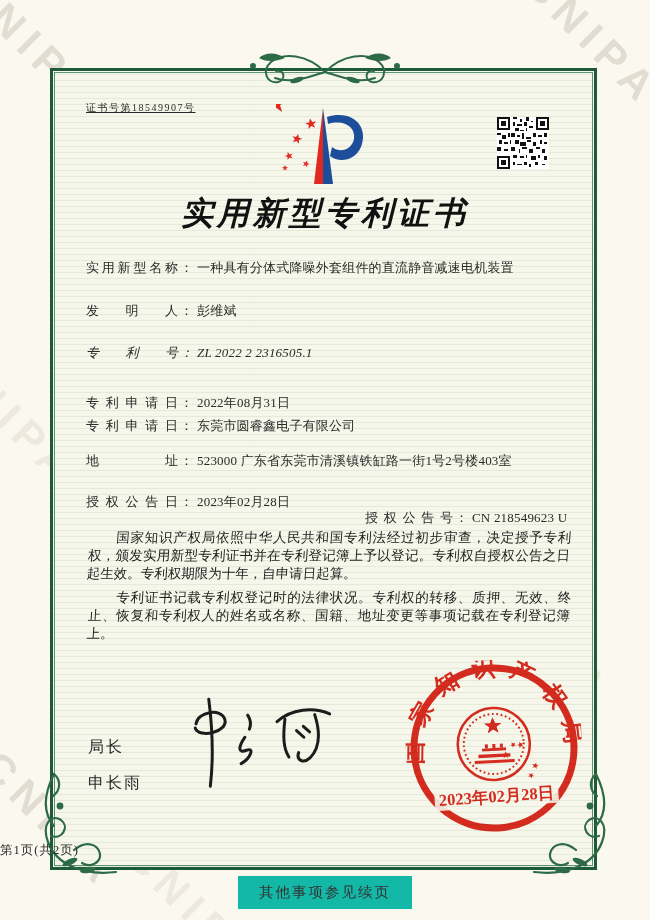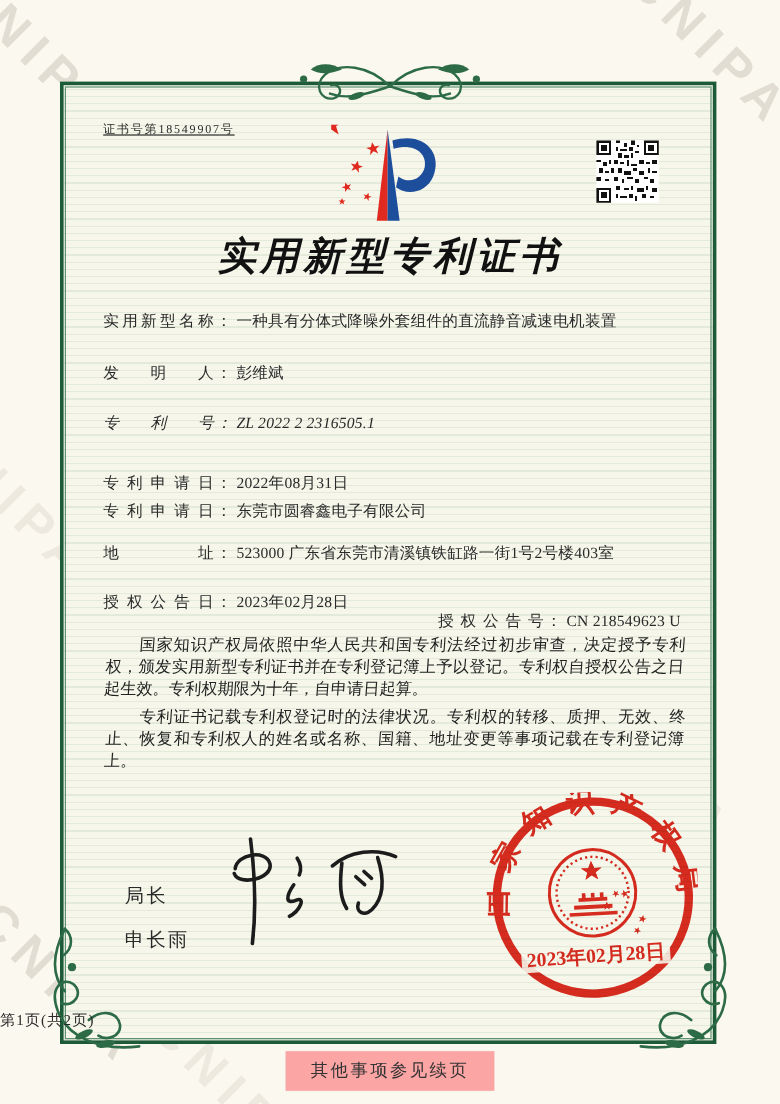--- a/index.html
+++ b/index.html
@@ -27,24 +27,24 @@
           vertical-align:bottom;}
   .flabel.narrow{width:88px;}
   .colon{display:inline-block;margin:0 4px 0 2px;}
   .fvalue{letter-spacing:.2px;}
   .grp2{position:absolute;left:259px;top:16px;margin-left:20px;}
   
   .para{position:absolute;left:88px;width:482px;font-size:13.5px;line-height:18px;
         text-indent:2em;color:#222;text-align:justify;transform:skewX(-4deg);}
   
   .officer{left:88px;top:737px;font-size:16px;letter-spacing:2px;}
-  .officer div{margin-bottom:15px;margin-left:16px;}
+  .officer div{margin-bottom:15px;}
   
   .pagenum{left:0;right:0;top:842px;font-size:12.5px;letter-spacing:1px;}
-  .footnote{left:50%;top:876px;transform:translateX(-50%);background:#fca5a5;
+  .footnote{left:50%;top:876px;transform:translateX(-50%);background:#14b8a6;
             padding:7px 21px;font-size:14.5px;letter-spacing:2px;color:#333;
             box-shadow:0 0 2px rgba(0,0,0,.05);transform-origin:center;white-space:nowrap;}
   .sig{left:183px;top:688px;transform:rotate(-3deg);}
   .seal{left:406px;top:660px;transform:rotate(-3deg);mix-blend-mode:multiply;opacity:.96;}
   svg{display:block;}
 </style>
 </head>
 <body>
 
 <span class="wm" style="left:-14px;top:-34px;">CNIPA</span>

